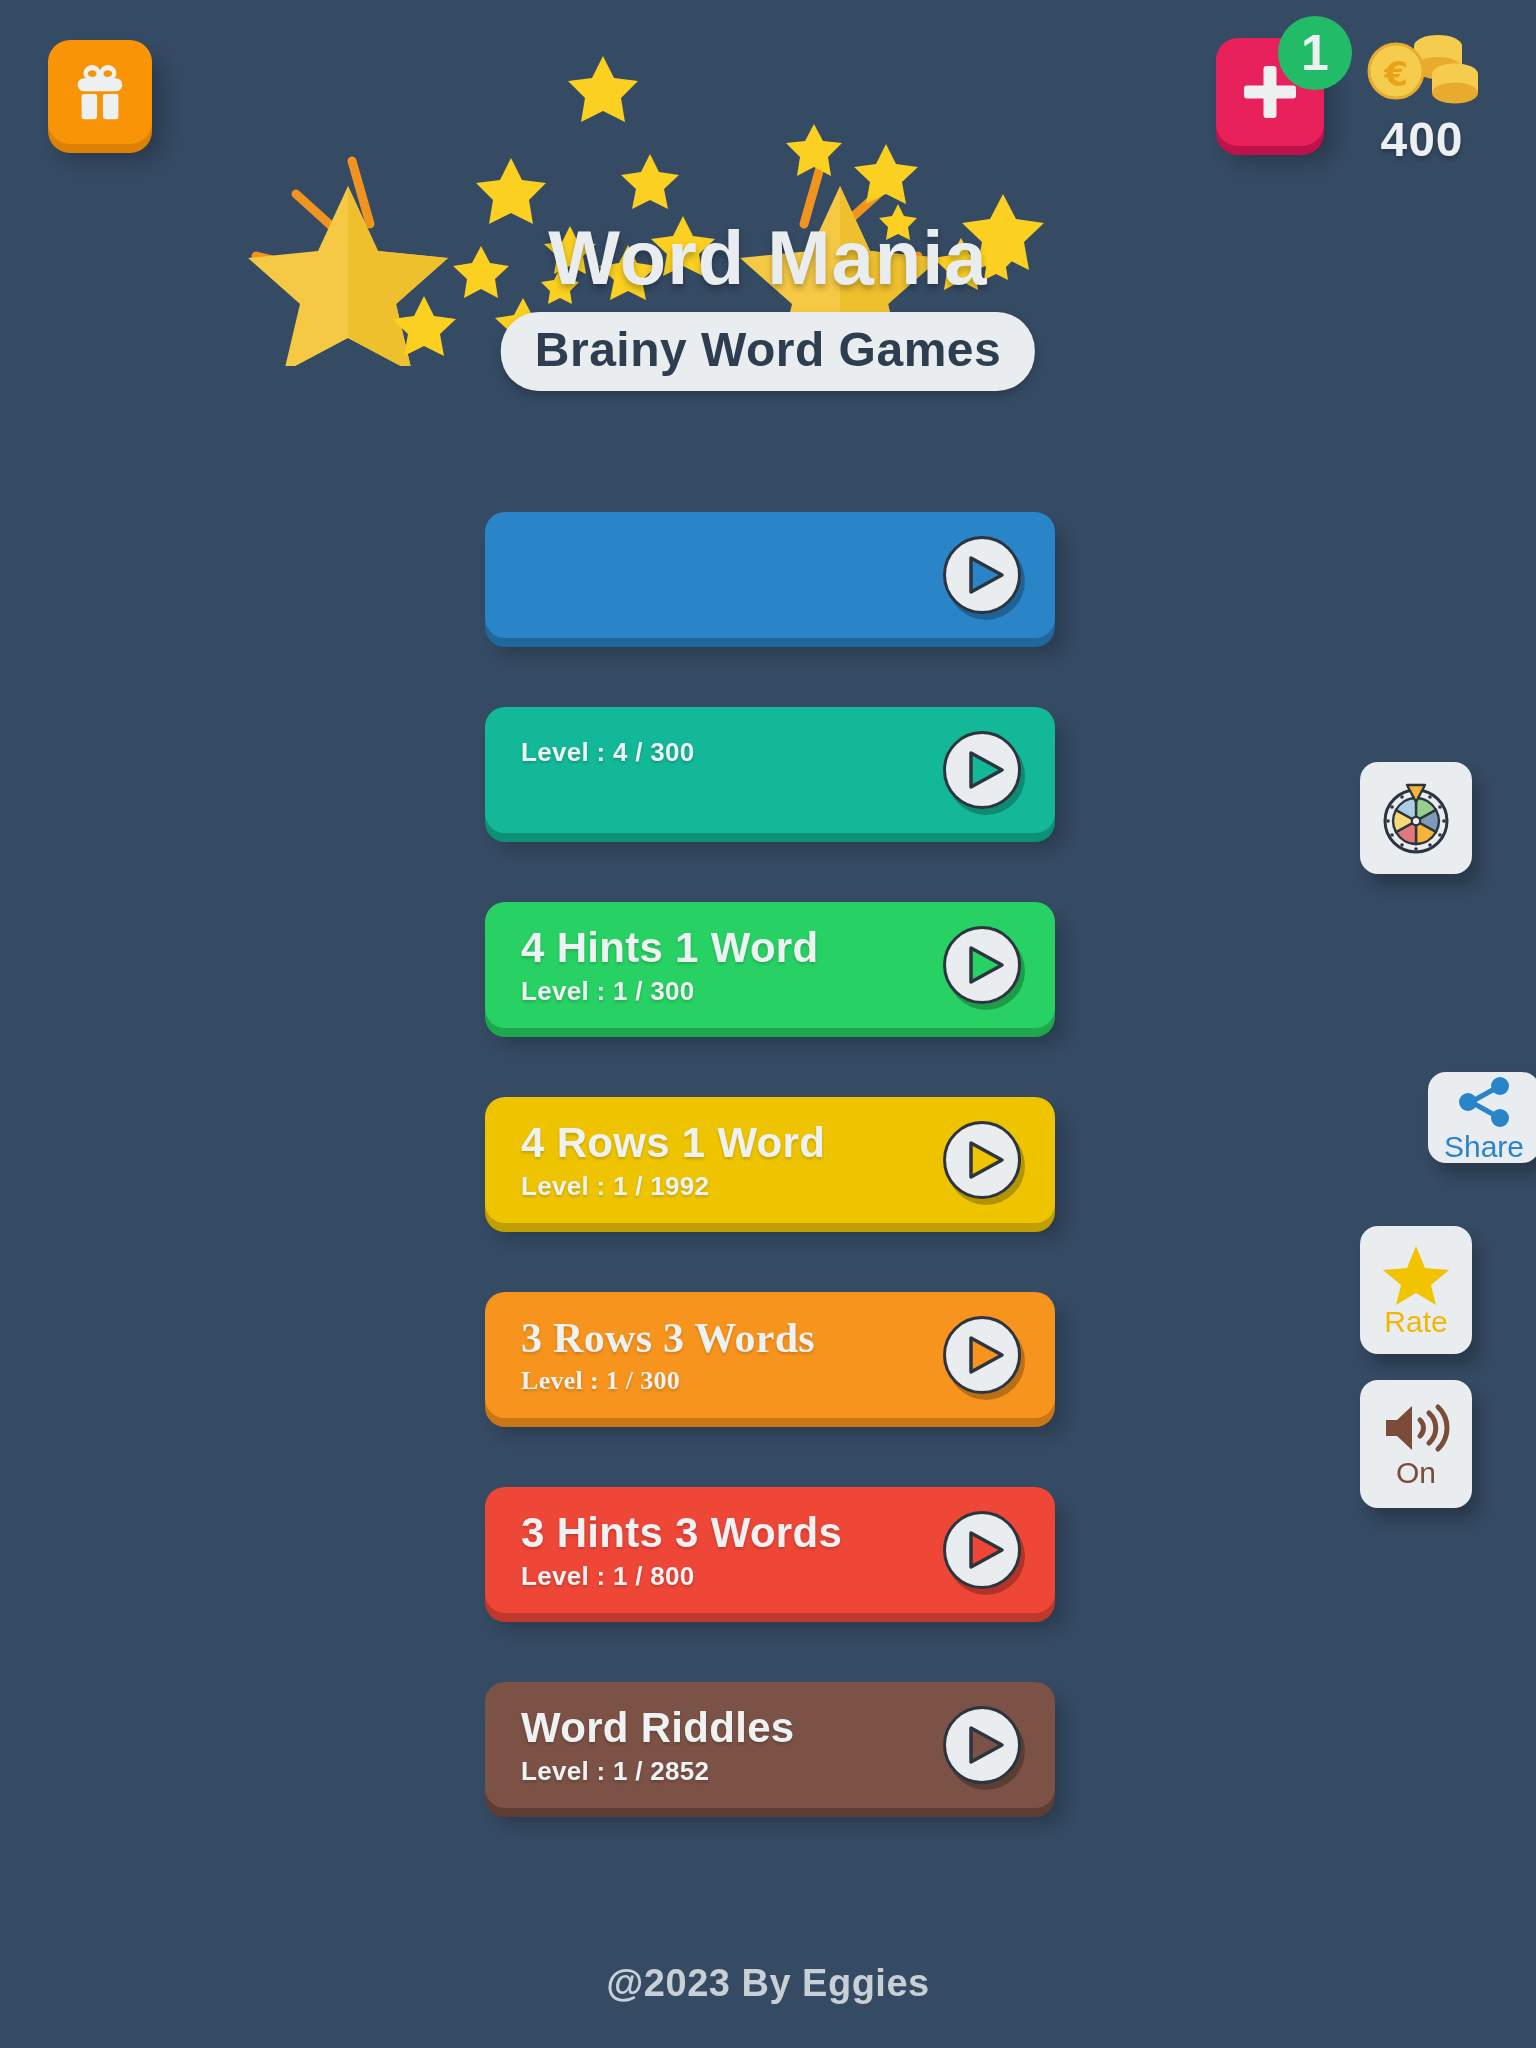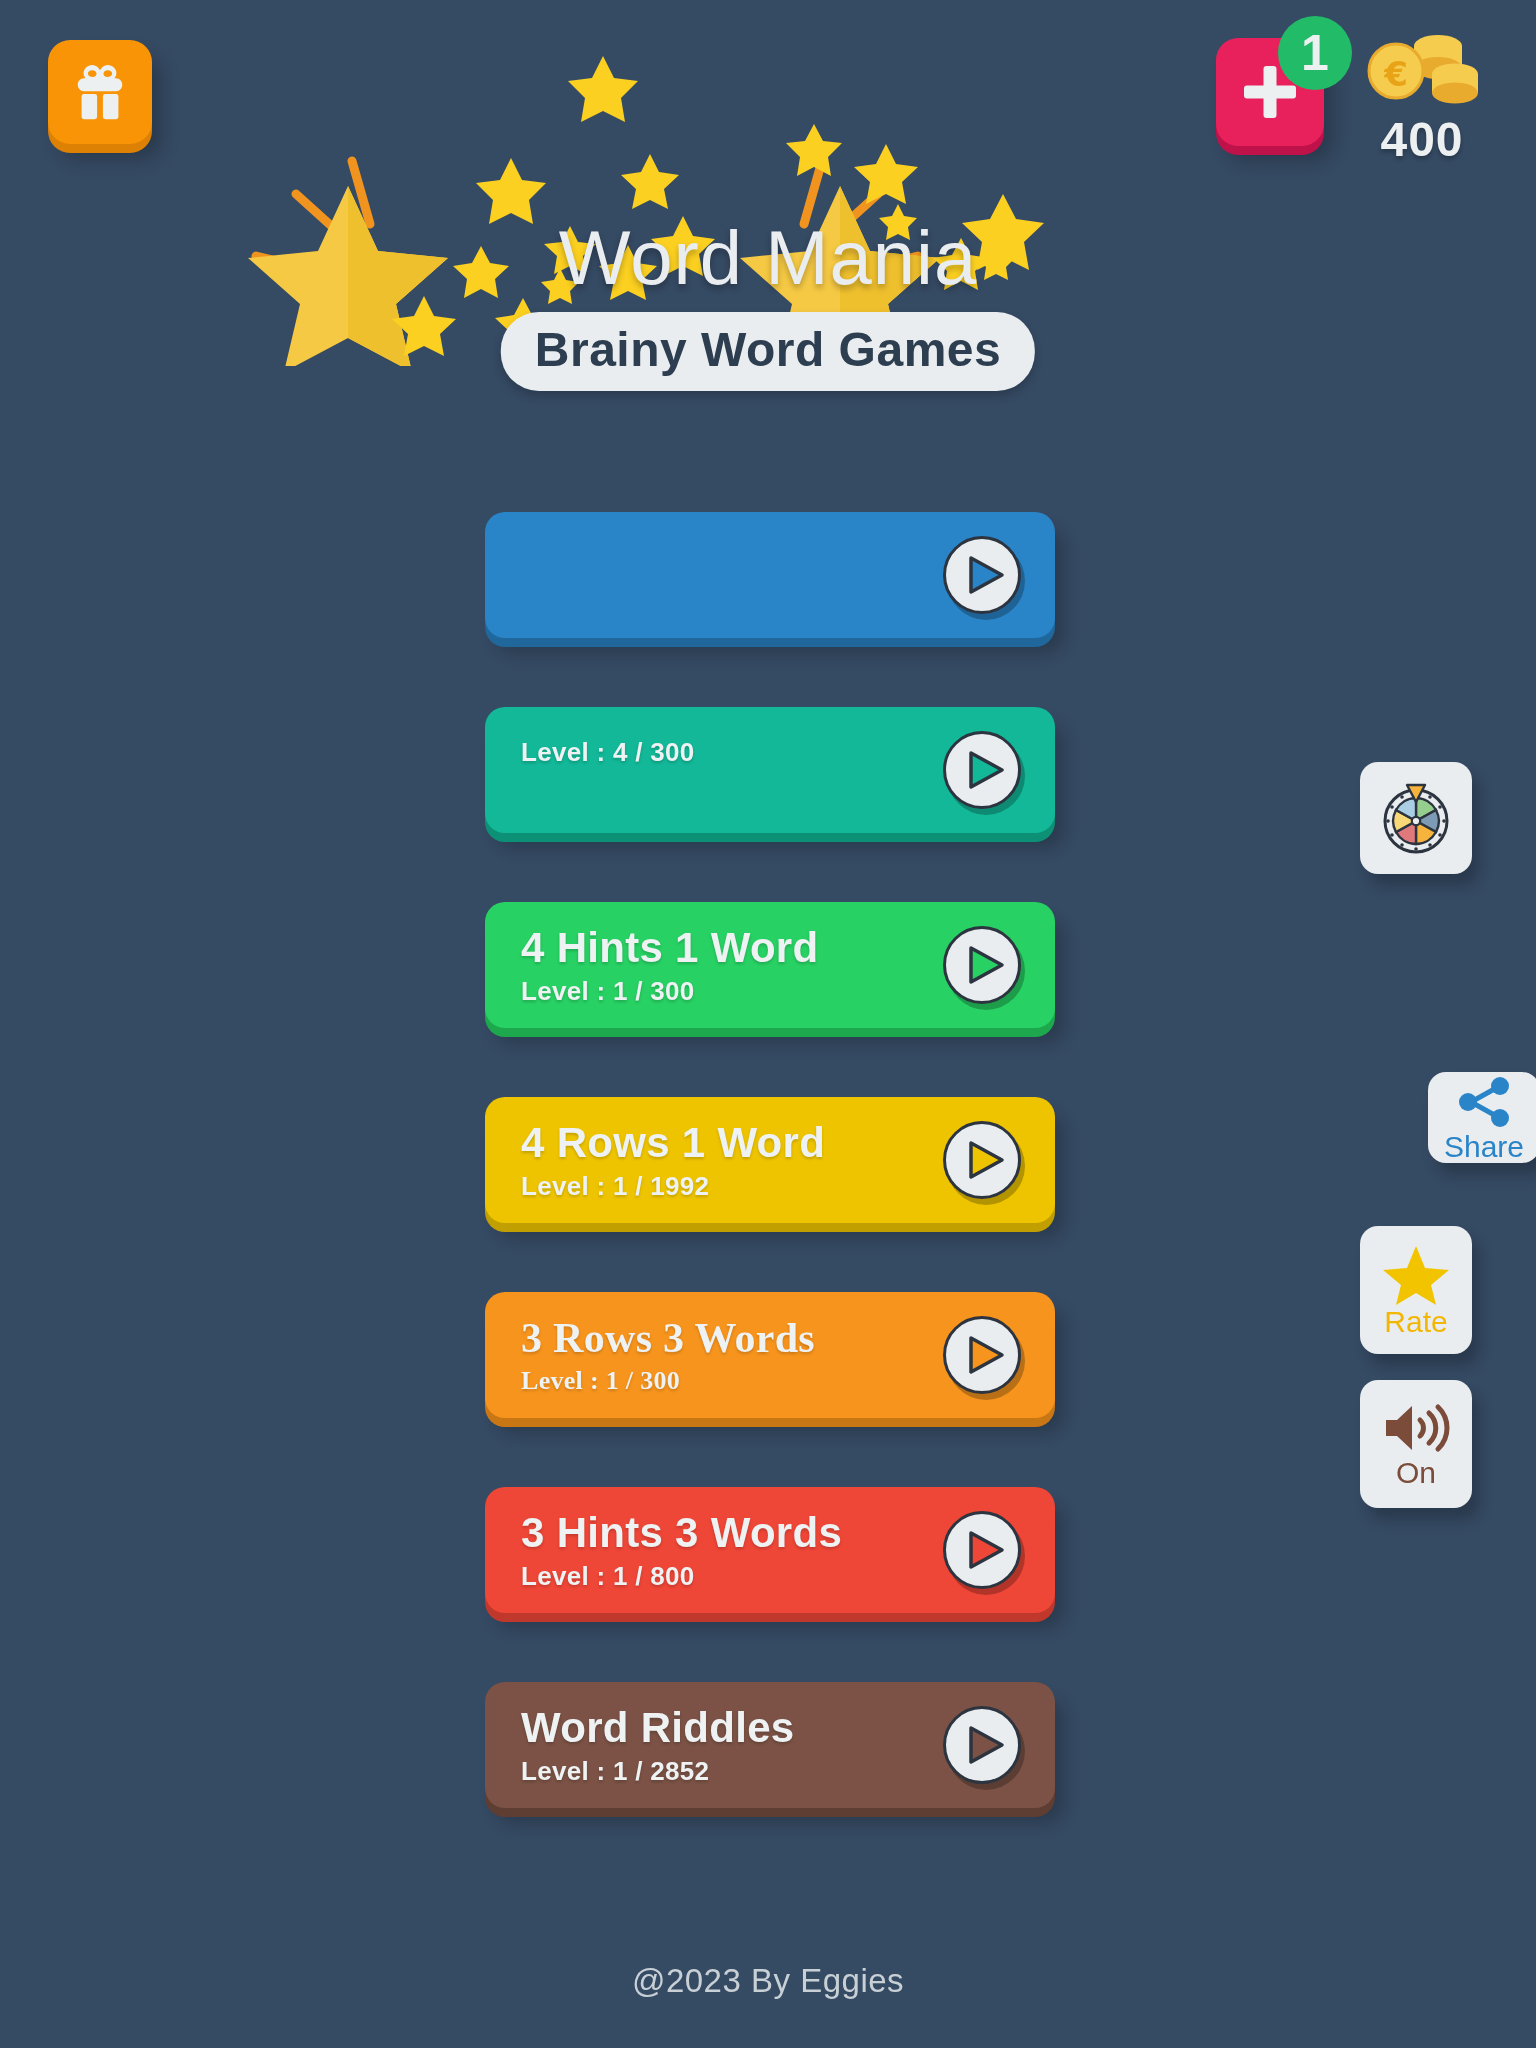--- a/index.html
+++ b/index.html
@@ -68,21 +68,21 @@
 
   
   .logo {
     position:absolute; left:0; top:36px; width:1536px; height:330px;
   }
   .logo svg { position:absolute; left:0; top:0; width:1536px; height:330px; }
   .logo-title {
     position:absolute; left:0; top:178px; width:1536px;
     text-align:center;
     color:#e9edef;
-    font-size:76px; font-weight:normal;
+    font-size:76px; font-weight:bold;
     letter-spacing:1px;
     text-shadow:0 4px 6px rgba(0,0,0,.28);
     z-index:3;
   }
   .logo-sub-pill {
     position:absolute; left:50%; top:276px; transform:translateX(-50%);
     background:#e9edef;
     border-radius:38px;
     padding:10px 34px 14px;
     z-index:4;
@@ -147,21 +147,21 @@
   .rate-btn svg { width:66px; height:62px; display:block; }
   .rate-btn .side-label { color:#f2b705; }
   .sound-btn { left:1360px; top:1380px; width:112px; height:128px; }
   .sound-btn svg { width:68px; height:56px; display:block; }
   .sound-btn .side-label { color:#7b4c3a; }
 
   
   .footer {
     position:absolute; left:0; top:1962px; width:1536px;
     text-align:center;
-    color:#c8d0d6; font-size:33px; font-weight:normal;
+    color:#c8d0d6; font-size:38px; font-weight:bold;
     letter-spacing:.5px;
   }
 </style>
 </head>
 <body>
 
 <div id="root">
 
   <div class="gift-btn">
     <span>

